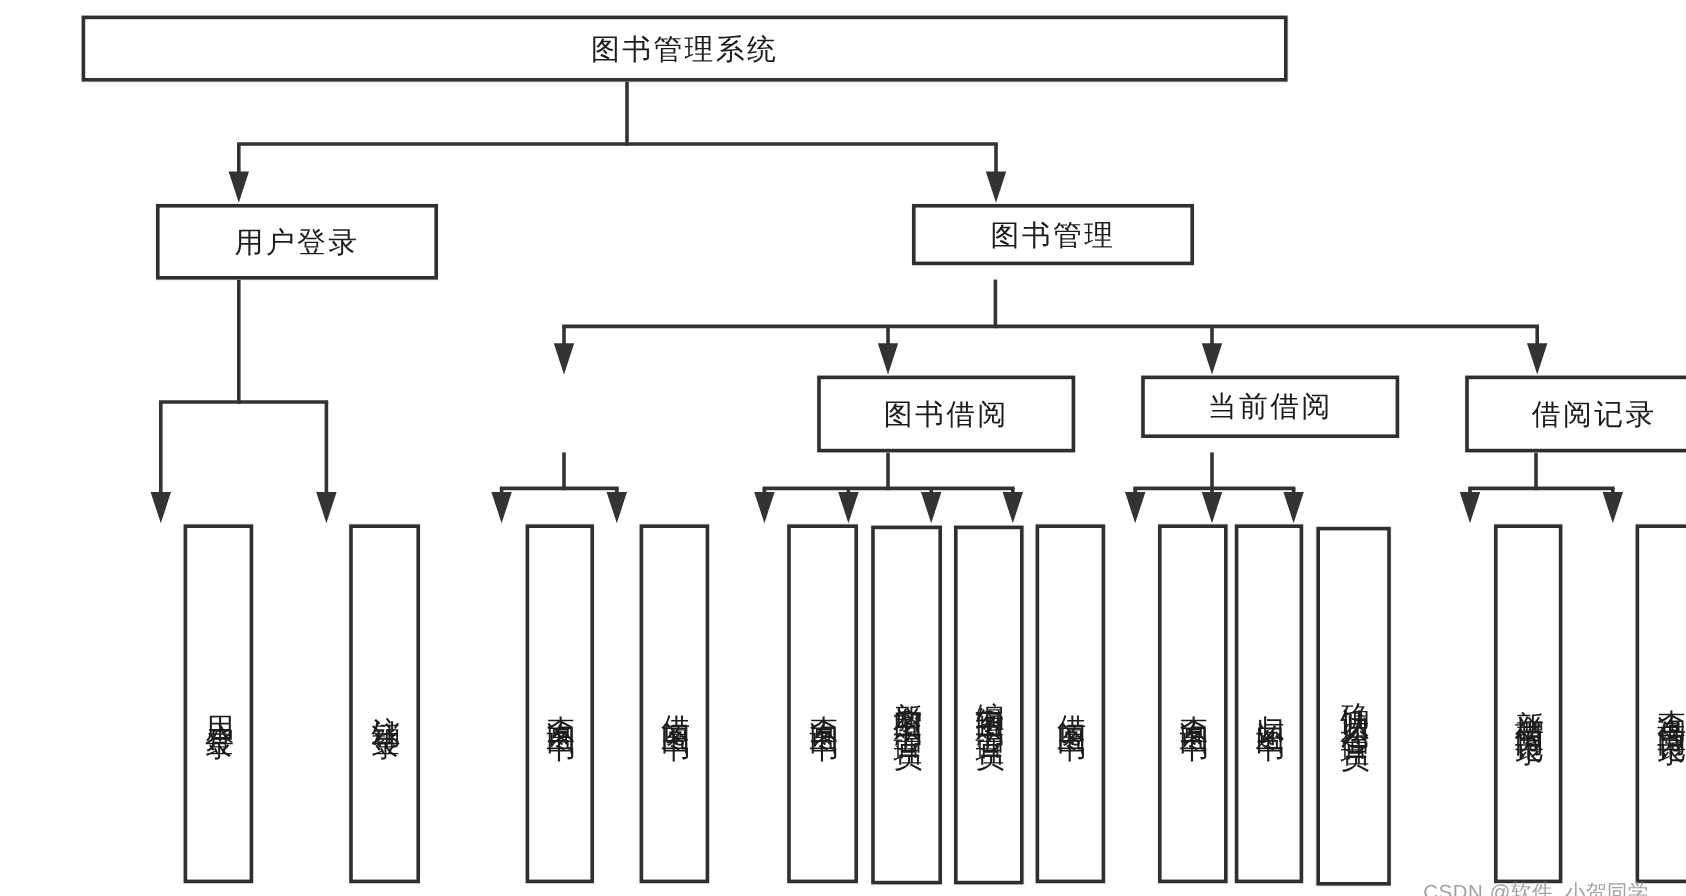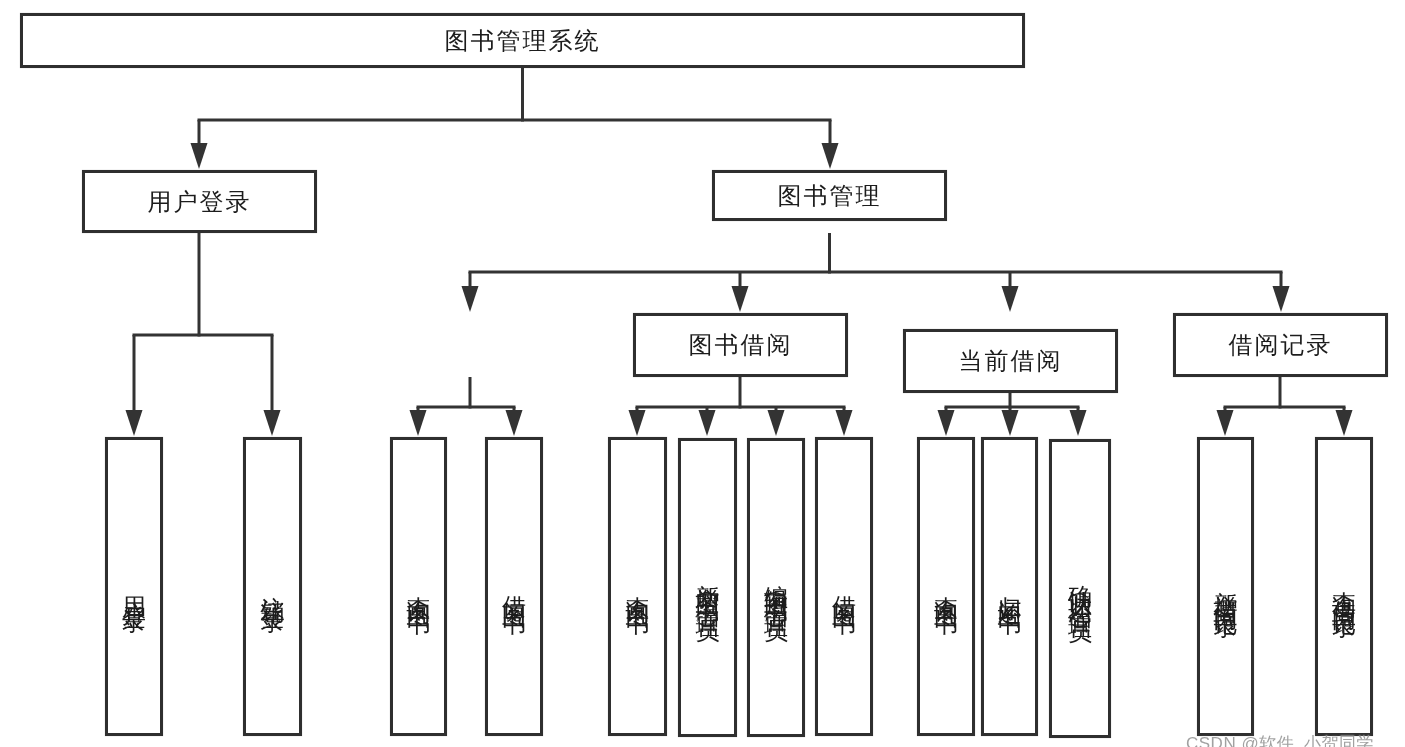--- a/index.html
+++ b/index.html
@@ -26,20 +26,21 @@
     box-sizing: border-box;
     background: #ffffff;
     border: 3px solid #2f2f2f;
     display: flex;
     align-items: center;
     justify-content: center;
     color: #1c1c1c;
     font-size: 24px;
     z-index: 2;
     box-shadow: 0 0 1px rgba(0,0,0,0.25);
+    margin-left: 48px;
   }
   .box .h-label {
     letter-spacing: 2px;
     white-space: nowrap;
   }
   .box .v-label {
     writing-mode: vertical-rl;
     text-orientation: mixed;
     letter-spacing: 5px;
     line-height: 1;
@@ -138,21 +139,21 @@
   <div class="box" style="left:82px; top:170px; width:235px; height:63px;">
     <span class="h-label">用户登录</span>
   </div>
   <div class="box" style="left:712px; top:170px; width:235px; height:51px;">
     <span class="h-label">图书管理</span>
   </div>
 
   <div class="box" style="left:633px; top:313px; width:215px; height:64px;">
     <span class="h-label">图书借阅</span>
   </div>
-  <div class="box" style="left:903px; top:329px; width:215px; height:64px;">
+  <div class="box" style="left:903px; top:313px; width:215px; height:52px;">
     <span class="h-label">当前借阅</span>
   </div>
   <div class="box" style="left:1173px; top:313px; width:215px; height:64px;">
     <span class="h-label">借阅记录</span>
   </div>
 
   <div class="box" style="left:105px; top:437px; width:58px; height:299px;">
     <span class="v-label">用户登录</span>
   </div>
   <div class="box" style="left:243px; top:437px; width:59px; height:299px;">

